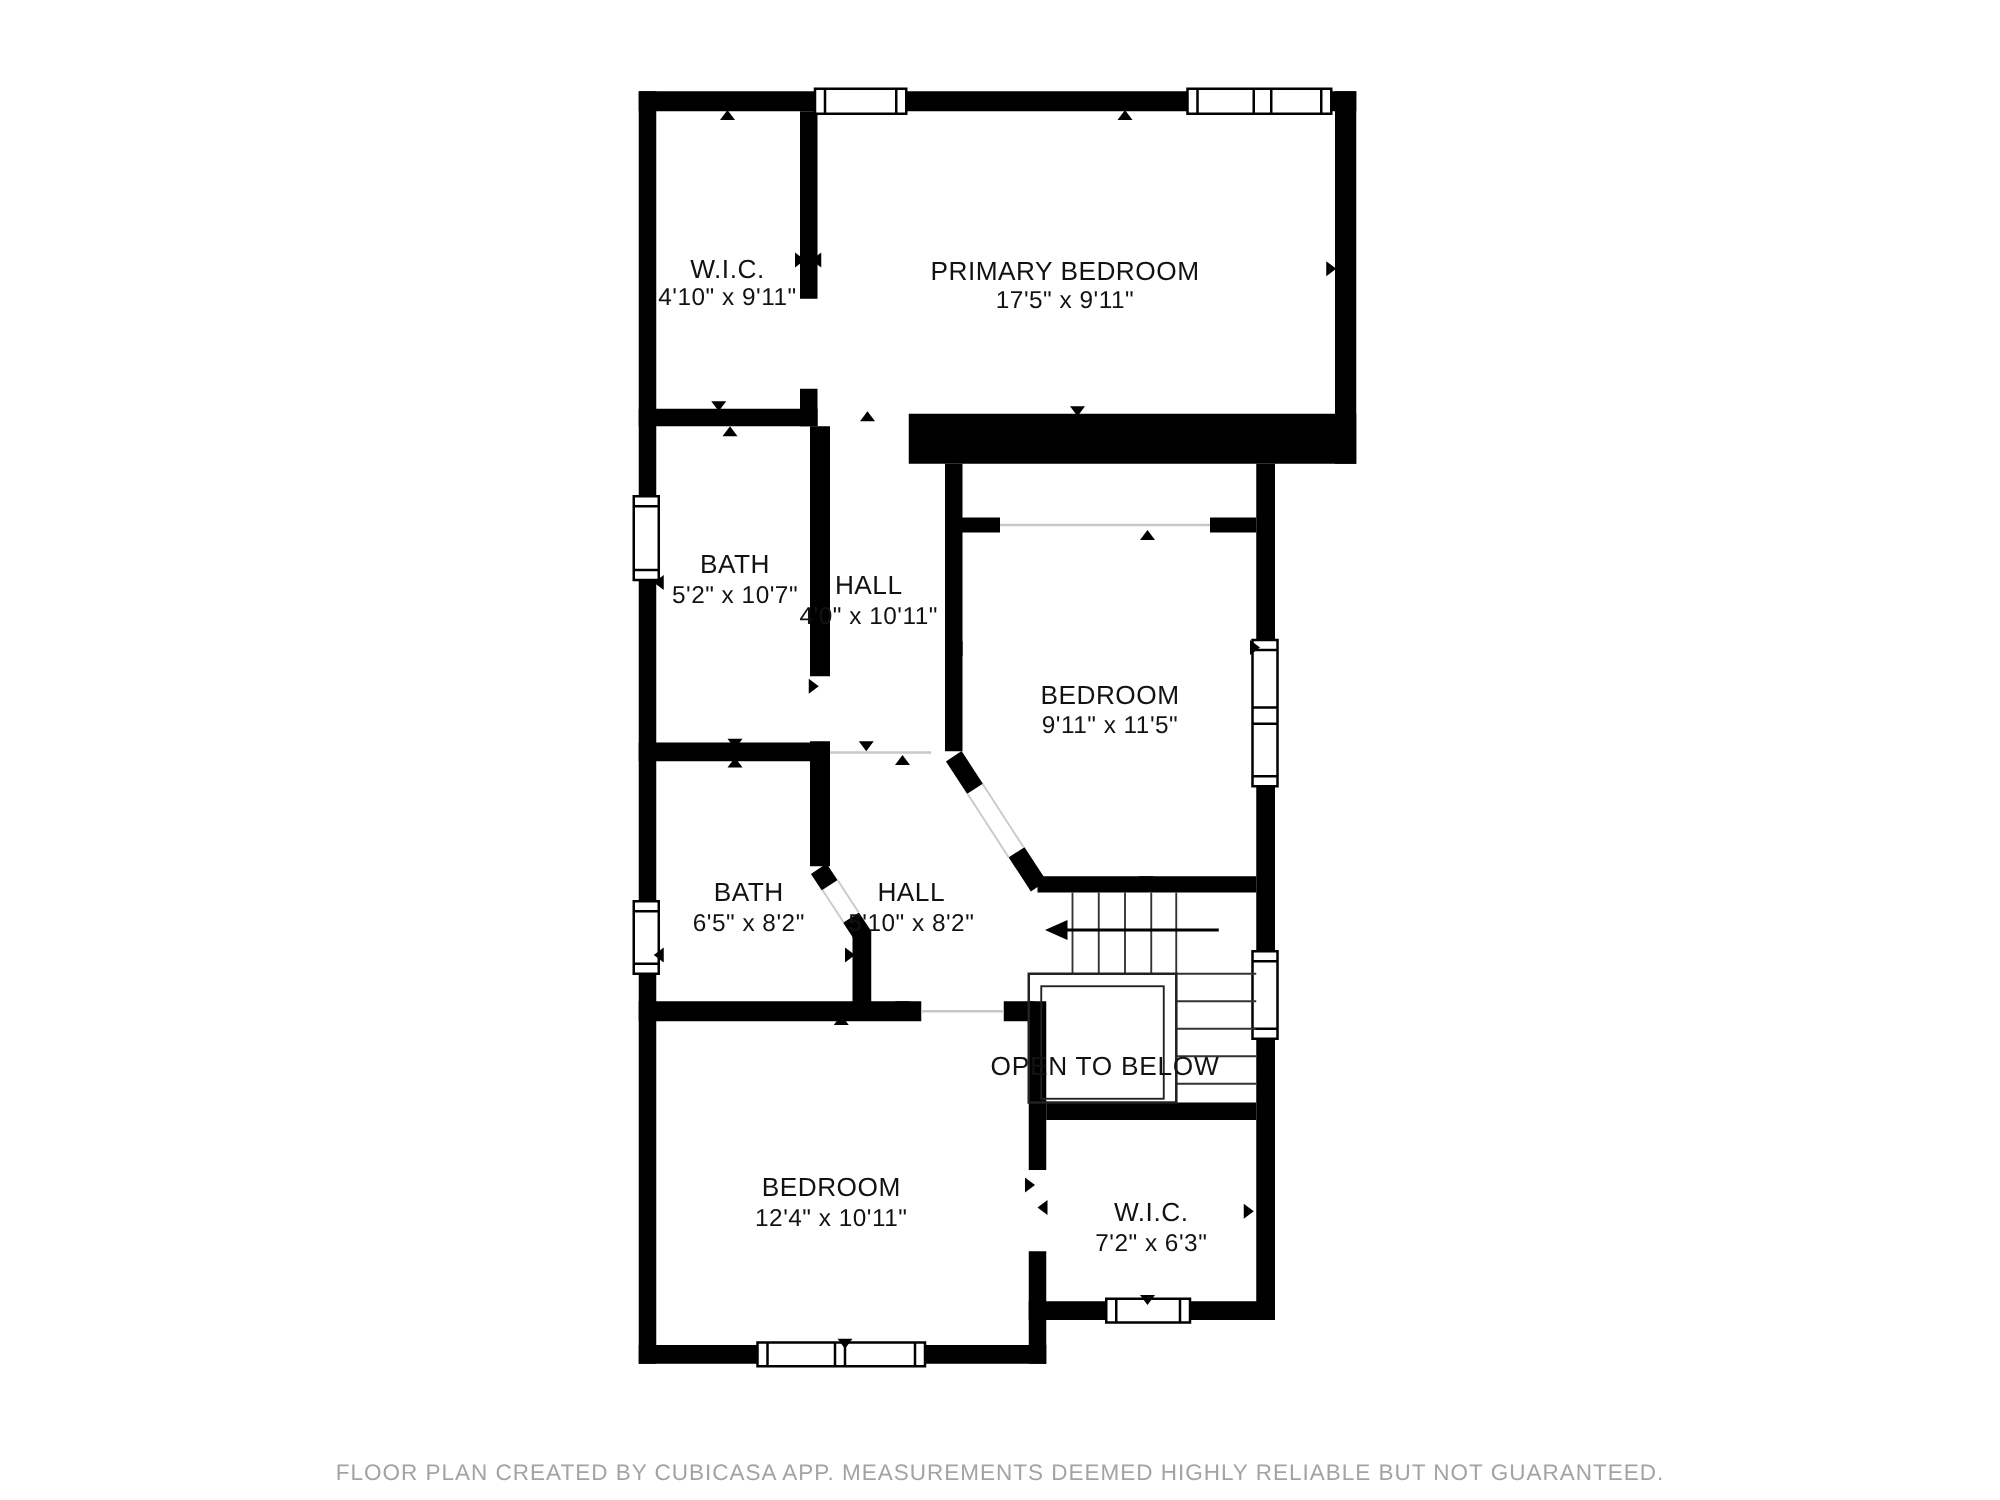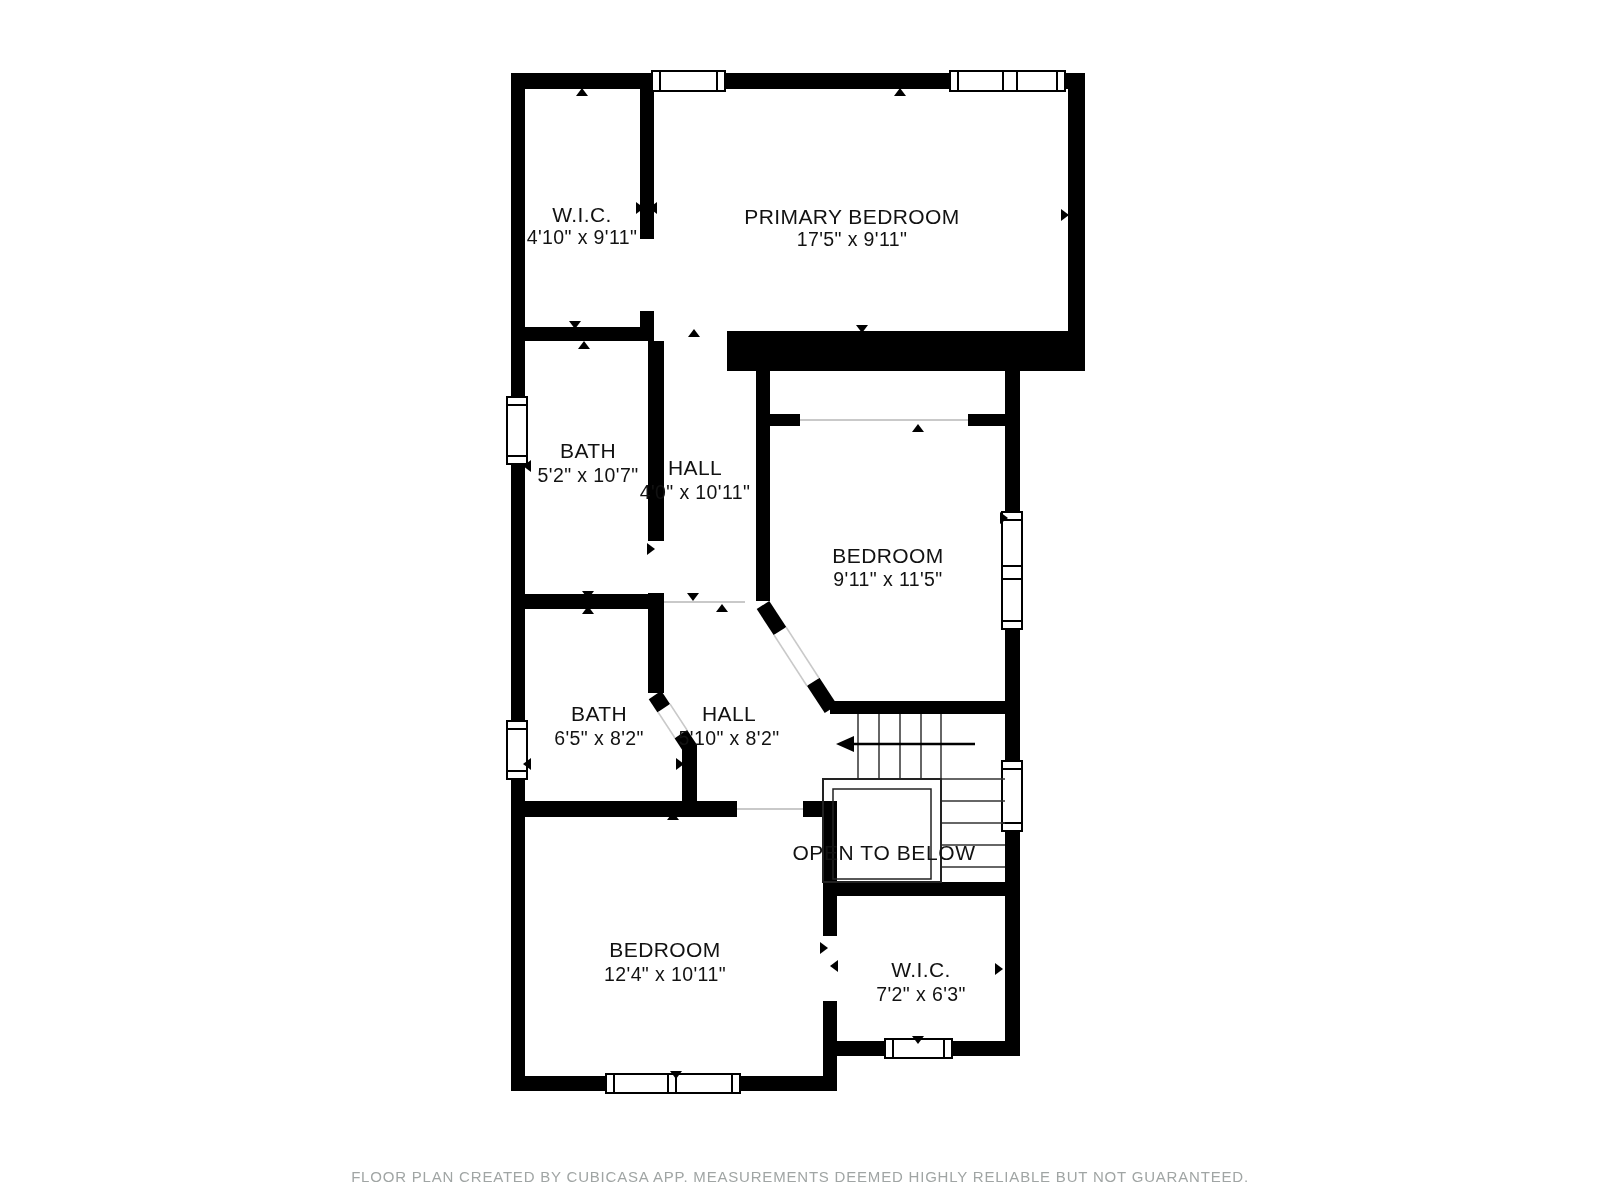--- a/index.html
+++ b/index.html
@@ -3,21 +3,21 @@
 <meta charset="utf-8">
 <style>
   html,body{margin:0;padding:0;background:#ffffff;}
   .page{position:relative;width:1600px;height:1200px;background:#ffffff;overflow:hidden;
         font-family:"Liberation Sans",sans-serif;margin-top:44px;}
   svg text{font-family:"Liberation Sans",sans-serif;fill:#121212;letter-spacing:.4px;}
   .room-name{font-size:21px;}
   .room-dims{font-size:19.5px;}
   .open-label{font-size:21px;letter-spacing:.6px;}
   .footer{position:absolute;left:0;right:0;top:1124px;text-align:center;
-          font-size:15px;letter-spacing:.8px;color:#a0a5a4;}
+          font-size:18px;letter-spacing:.8px;color:#a0a5a4;}
   .watermark{position:absolute;right:36px;top:1160px;font-size:34px;
              letter-spacing:.5px;color:#898e92;}
 </style>
 </head>
 <body>
 
 <div class="page">
 
   <svg width="1600" height="1200" viewBox="0 0 1600 1200">
 

